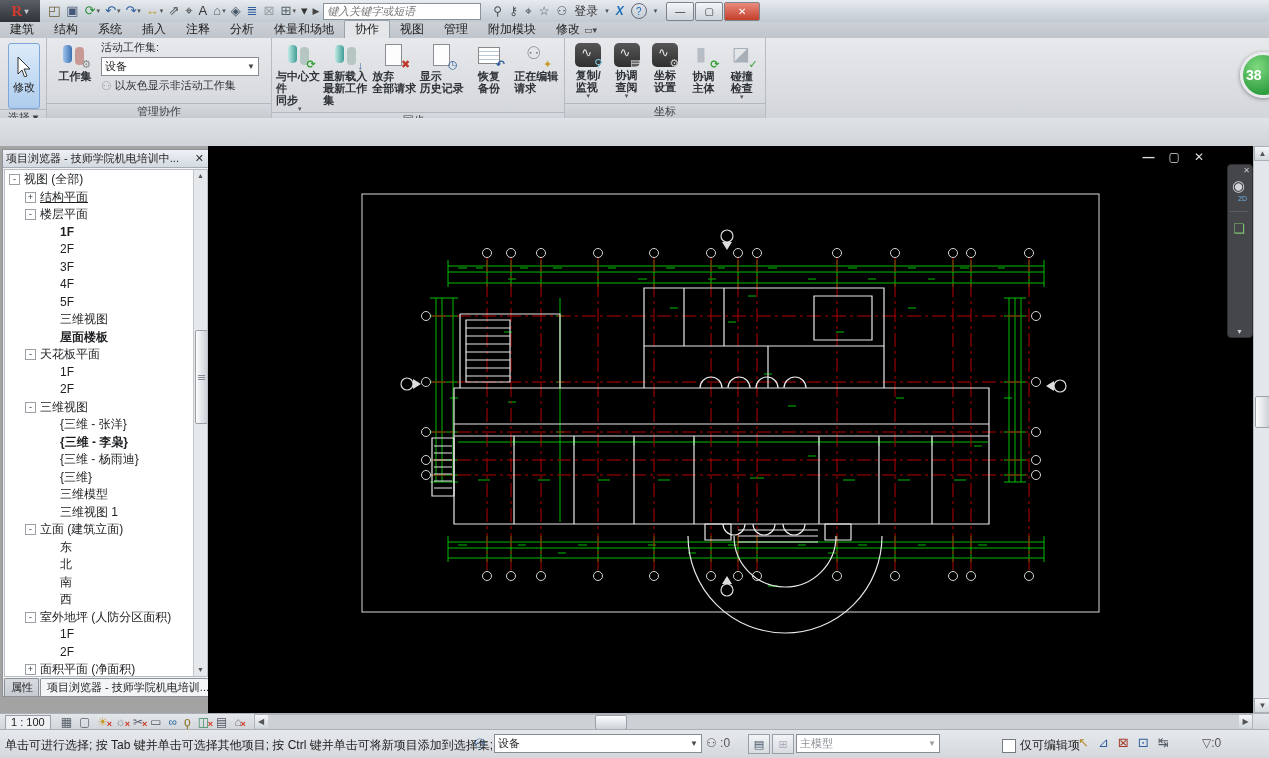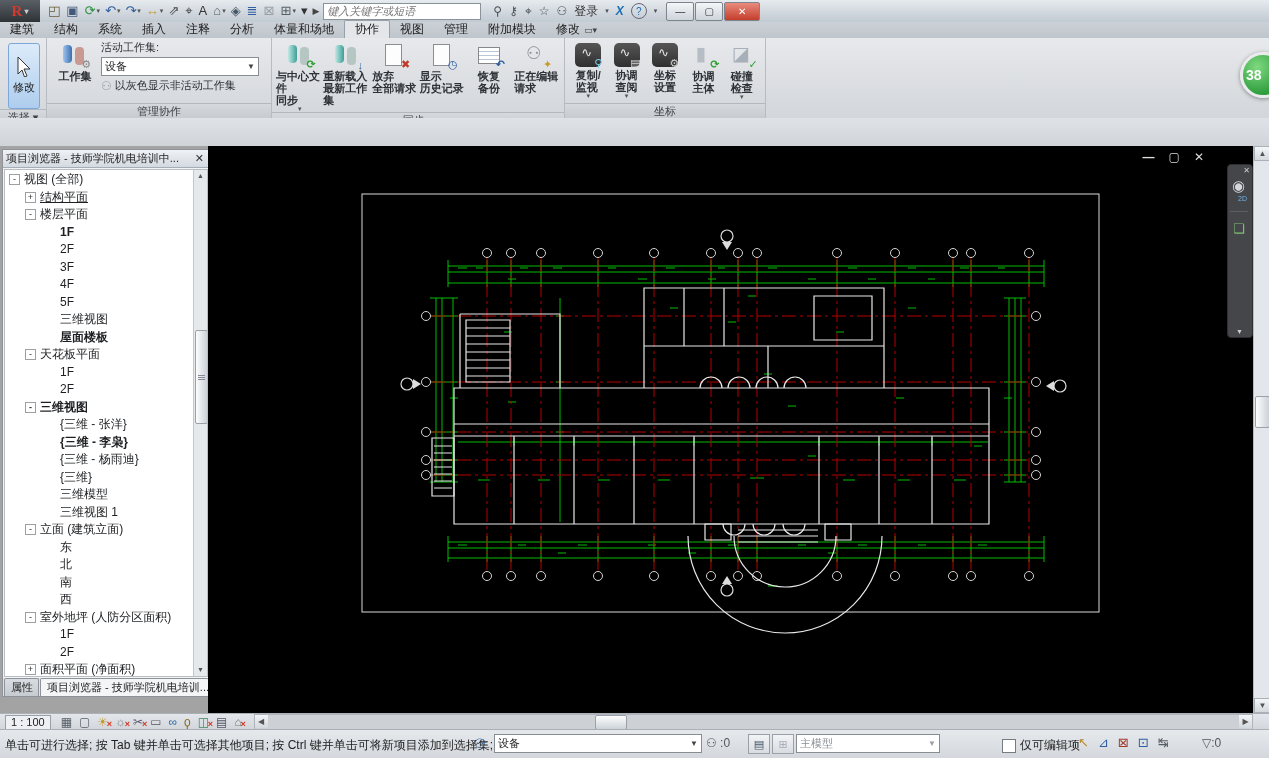--- a/index.html
+++ b/index.html
@@ -477,21 +477,21 @@
           </div>
 
           <div class="trow" style="padding-left: 40px; font-weight: normal;">
             <span class="exp"></span><span>1F</span>
           </div>
 
           <div class="trow" style="padding-left: 40px; font-weight: normal;">
             <span class="exp"></span><span>2F</span>
           </div>
 
-          <div class="trow" style="padding-left: 20px; font-weight: bold;">
+          <div class="trow" style="padding-left: 20px; font-weight: normal;">
             <span class="exp">-</span><span>三维视图</span>
           </div>
 
           <div class="trow" style="padding-left: 40px; font-weight: normal;">
             <span class="exp"></span><span>{三维 - 张洋}</span>
           </div>
 
           <div class="trow" style="padding-left: 40px; font-weight: bold;">
             <span class="exp"></span><span>{三维 - 李枭}</span>
           </div>

